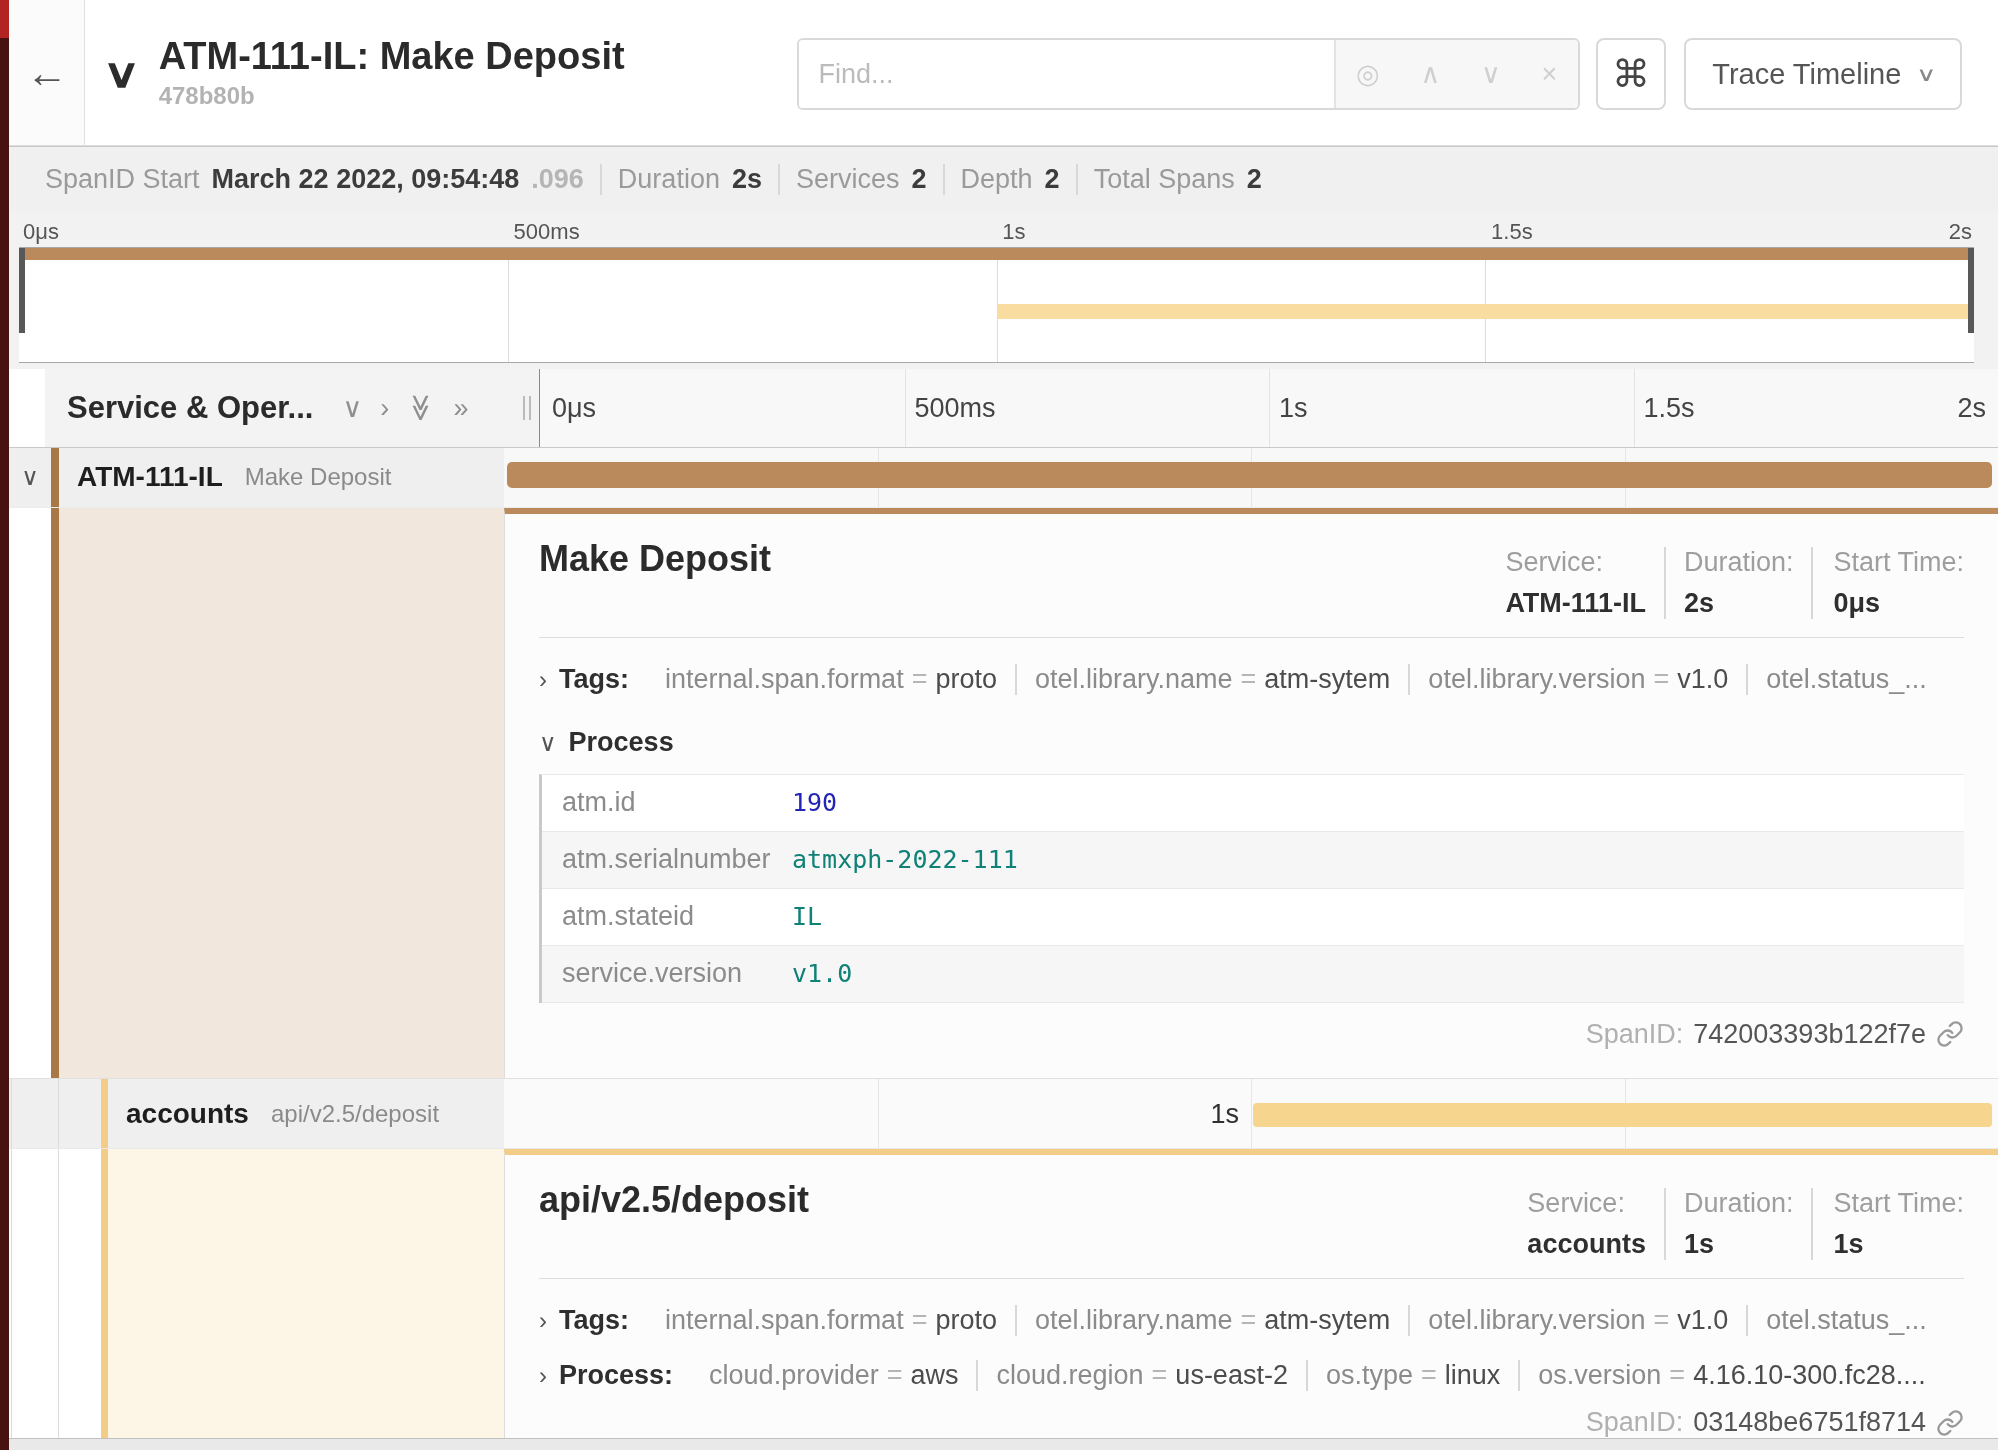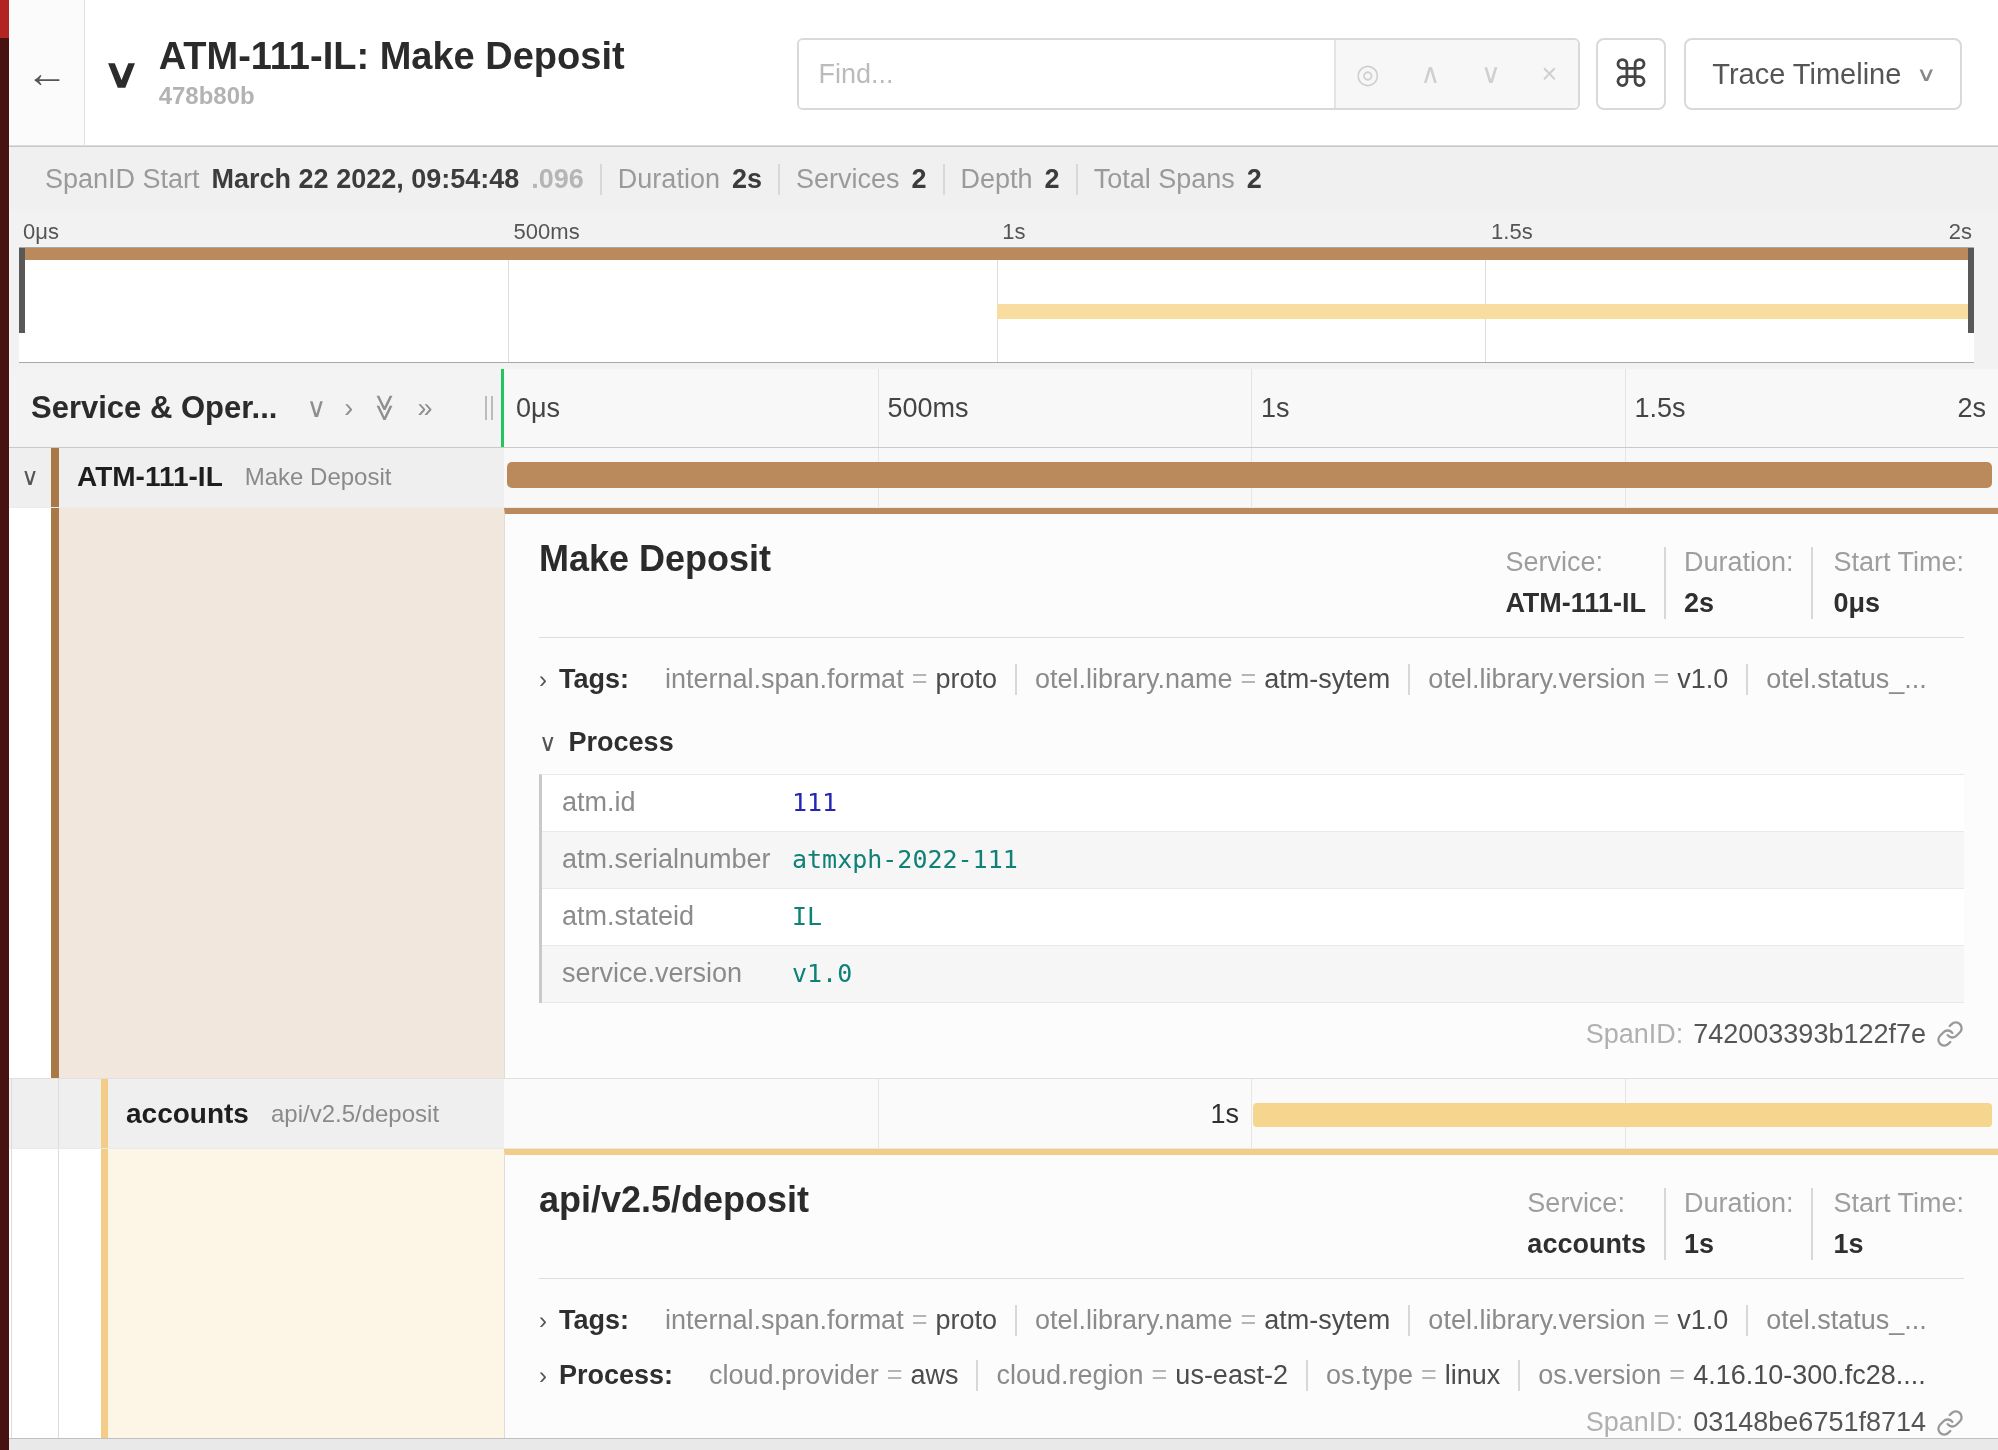--- a/index.html
+++ b/index.html
@@ -46,21 +46,21 @@
   .mini-labels { position:relative; height:30px; font-size:22px; color:#555; }
   .mini-labels span { position:absolute; top:2px; }
   .mini-canvas { position:relative; height:116px; background:#fff; border-top:1px solid #a8a8a8; border-bottom:1px solid #a8a8a8; }
   .mini-grid { position:absolute; top:0; bottom:0; width:1px; background:#ddd; }
   .mini-handle { position:absolute; top:0; width:6px; height:74%; background:#585858; z-index:3; }
   .mini-bar1 { position:absolute; top:0; left:0; right:0; height:12px; background:#ba8a5d; }
   .mini-bar2 { position:absolute; top:56px; left:50%; right:0; height:15px; background:#f8dca0; }
 
   
   .sec-head { height:80px; display:flex; border-bottom:1px solid #c9c9c9; }
-  .sec-left { width:495px; background:#f3f3f3; display:flex; align-items:center; padding:0 8px 0 22px; border-right:3px solid #22c55e; }
+  .sec-left { width:495px; background:#f3f3f3; display:flex; align-items:center; padding:0 8px 0 22px; border-right:1px solid #22c55e;margin-left:36px; }
   .sec-title { font-size:31px; font-weight:bold; color:#2b2b2b; margin-right:20px; white-space:nowrap; }
   .hicon { color:#8f8f8f; font-size:27px; margin:0 9px; cursor:pointer; }
   .rot90 { display:inline-block; transform:rotate(90deg); }
   .resizer { width:8px; height:24px; border-left:2px solid #bbb; border-right:2px solid #bbb; margin-left:auto; cursor:col-resize; }
   .sec-right { flex:1; background:#f8f8f8; position:relative; font-size:27px; color:#444; }
   .tickline { position:absolute; top:0; bottom:0; width:1px; background:#e3e3e3; }
   .ticktext { position:absolute; top:24px; }
 
   
   .vline { position:absolute; top:0; bottom:0; width:1px; background:#dcdcdc; }
@@ -286,21 +286,21 @@
       </div>
 
       <div class="proc-head">
         <span class="sec-chev">∨</span>
         <span class="proc-title">Process</span>
       </div>
 
       <div class="kv-table">
         <div class="kv-row">
           <span class="kv-key">atm.id</span>
-          <span class="kv-val val-num">111</span>
+          <span class="kv-val val-num">190</span>
         </div>
         <div class="kv-row">
           <span class="kv-key">atm.serialnumber</span>
           <span class="kv-val val-str">atmxph-2022-111</span>
         </div>
         <div class="kv-row">
           <span class="kv-key">atm.stateid</span>
           <span class="kv-val val-str">IL</span>
         </div>
         <div class="kv-row">

